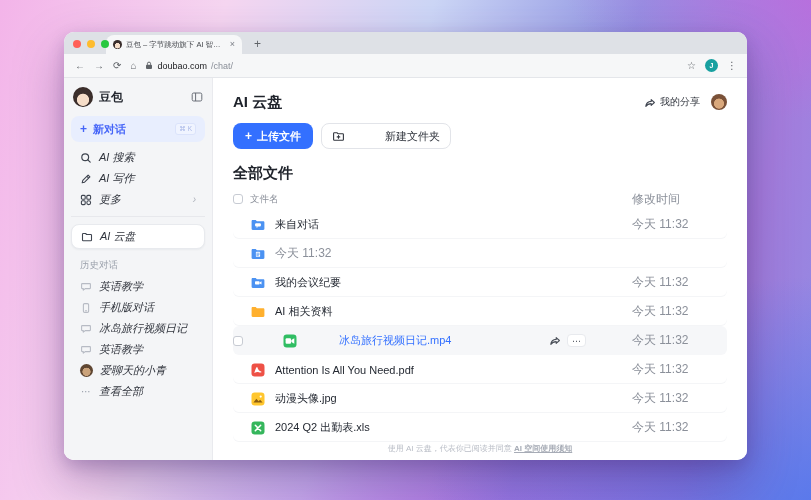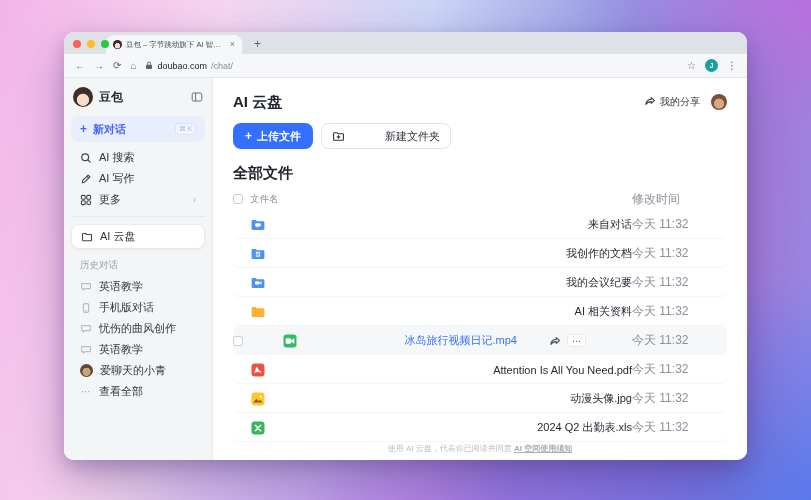--- a/index.html
+++ b/index.html
@@ -42,54 +42,54 @@
   .sb-header { display:flex; align-items:center; gap:6px; height:22px; margin:0 2px 8px; }
   .doubao-avatar { width:20px; height:20px; border-radius:50%; flex-shrink:0;
     background:radial-gradient(circle at 50% 64%, #f6ddc8 35%, #3c2f2c 40%); box-shadow:inset 0 0 0 1px rgba(0,0,0,.06); }
   .app-name { flex:1; font-size:12px; font-weight:700; color:#20242c; }
   .collapse-icon { display:flex; }
 
   .new-chat { height:26px; border-radius:8px; background:#e8eefe; color:#4565f8; display:flex; align-items:center; gap:6px; padding:0 9px; font-size:11px; font-weight:700; margin-bottom:5px; }
   .nc-plus { font-size:12px; font-weight:700; line-height:1; }
   .shortcut { margin-left:auto; font-size:6.5px; font-weight:400; color:#a9b8e8; border:1px solid #dbe3fb; background:#f0f4ff; border-radius:3px; padding:1px 3px; line-height:1.2; }
 
-  .side-item { height:21px; display:flex; align-items:center; gap:7px; padding:0 9px; font-size:11px; color:#30343d; border-radius:6px; }
+  .side-item { height:21px; display:flex; align-items:center; gap:7px; padding:0 9px; font-size:11px; color:#30343d; border-radius:6px;font-style:italic; }
   .side-item svg { flex-shrink:0; }
   .chev { margin-left:auto; color:#aeb2bb; font-size:10px; line-height:1; }
   .drive-wrap { border-top:1px solid #e7e8ec; margin-top:6px; padding-top:7px; }
   .side-item.drive { height:25px; background:#fff; border:1px solid #e8eaee; border-radius:8px; box-shadow:0 1px 2px rgba(20,30,60,.05); }
   .history-title { font-size:9.5px; color:#9aa0ab; margin:10px 9px 4px; }
   .mini-avatar { width:13px; height:13px; border-radius:50%; flex-shrink:0;
     background:radial-gradient(circle at 50% 60%, #caa27a 38%, #5f4632 43%); }
   .dots-ic { color:#9aa0ab; font-size:10px; width:12px; text-align:center; line-height:1; }
 
   .main { flex:1; position:relative; min-width:0; padding:13px 20px 0; display:flex; flex-direction:column; }
   .main-head { display:flex; align-items:center; height:22px; }
   .page-title { flex:1; font-size:15px; font-weight:700; color:#20242c; }
-  .share-link { display:flex; align-items:flex-start; gap:4px; font-size:10px; color:#30343d; margin-right:11px; }
+  .share-link { display:flex; align-items:flex-end; gap:4px; font-size:10px; color:#30343d; margin-right:11px; }
   .user-avatar { width:16px; height:16px; border-radius:50%;
     background:radial-gradient(circle at 50% 60%, #d9a87c 38%, #7a5138 43%); }
 
   .btn-row { display:flex; gap:8px; margin-top:10px; }
   .btn { height:26px; border-radius:8px; display:flex; align-items:center; gap:5px; font-size:11px; padding:0 12px; border:none; font-family:inherit; cursor:default; }
   .upload { background:#3370ff; color:#fff; font-weight:600; }
   .up-plus { font-size:12px; line-height:1; }
   .newfolder { background:#fff; border:1px solid #e2e4e9; color:#30343d; padding:0 10px;gap:40px; }
 
   .section-title { margin-top:15px; font-size:15px; font-weight:700; color:#20242c; }
   .table-head { display:flex; align-items:center; height:22px; margin-top:5px; font-size:9.5px; color:#8b909a; }
   .cb-slot { width:17px; flex-shrink:0; display:flex; align-items:center; }
   .checkbox { width:10px; height:10px; border:1px solid #c7cbd3; border-radius:3px; background:#fff; }
   .head-name { flex:1; }
   .file-time { width:95px; flex-shrink:0; font-size:12px; color:#8b909a; }
 
   .row { display:flex; align-items:center; height:29px; border-radius:6px; box-shadow:inset 0 -1px 0 #f4f5f7; }
   .row:last-of-type { box-shadow:none; }
   .file-icon { width:16px; height:16px; margin-right:9px; flex-shrink:0; display:flex; }
-  .file-name { flex:1; min-width:0; font-size:11px; color:#252a33; white-space:nowrap; overflow:hidden; text-overflow:ellipsis;text-align:right; }
+  .file-name { flex:1; min-width:0; font-size:11px; color:#252a33; white-space:nowrap; overflow:hidden; text-overflow:ellipsis; }
   .row.active { background:#f6f7f9; box-shadow:none;gap:32px; }
   .row.active .file-name { color:#3370ff; }
   .row-actions { display:flex; align-items:center; gap:6px; margin-right:14px; }
   .more-pill { background:#fff; border:1px solid #e8eaee; border-radius:4px; font-size:9px; color:#585d66; padding:0 4px; height:13px; line-height:12px; }
 
   .main-footer { position:absolute; left:0; right:0; bottom:6px; text-align:center; font-size:8px; color:#b9bdc6; }
   .main-footer a { color:#a7acb6; text-decoration:underline;font-weight:bold; }
 </style>
 </head>
 <body>
@@ -195,21 +195,21 @@
           <svg width="12" height="12" viewBox="0 0 12 12" fill="none" stroke="#b7bbc4" stroke-width="1.1">
               <rect x="3.4" y="1.6" width="5.2" height="8.8" rx="1.2"></rect>
               <path d="M5.4 8.7h1.2" stroke-linecap="round"></path>
             </svg>
           <span>手机版对话</span>
         </div>
         <div class="side-item">
           <svg width="12" height="12" viewBox="0 0 12 12" fill="none" stroke="#b7bbc4" stroke-width="1.1" stroke-linejoin="round">
               <path d="M1.6 3.2c0-.3.3-.6.6-.6h7.6c.3 0 .6.3.6.6v3.8c0 .3-.3.6-.6.6H5.2L3.3 9.2V7.6H2.2c-.3 0-.6-.3-.6-.6V3.2z"></path>
             </svg>
-          <span>忧伤的曲风创作</span>
+          <span>冰岛旅行视频日记</span>
         </div>
         <div class="side-item">
           <svg width="12" height="12" viewBox="0 0 12 12" fill="none" stroke="#b7bbc4" stroke-width="1.1" stroke-linejoin="round">
               <path d="M1.6 3.2c0-.3.3-.6.6-.6h7.6c.3 0 .6.3.6.6v3.8c0 .3-.3.6-.6.6H5.2L3.3 9.2V7.6H2.2c-.3 0-.6-.3-.6-.6V3.2z"></path>
             </svg>
           <span>英语教学</span>
         </div>
         <div class="side-item">
           <span class="mini-avatar"></span>
           <span>爱聊天的小青</span>
@@ -271,21 +271,20 @@
 
         <div class="row">
           <span class="cb-slot"></span>
           <span class="file-icon">
               <svg width="16" height="16" viewBox="0 0 16 16">
                 <path d="M1.6 4.2c0-.6.5-1.1 1.1-1.1h3l1.2 1.2h6.4c.6 0 1.1.5 1.1 1.1v6.4c0 .6-.5 1.1-1.1 1.1H2.7c-.6 0-1.1-.5-1.1-1.1V4.2z" fill="#4b92f2"></path>
                 <rect x="5.9" y="5.8" width="4.2" height="5" rx="0.6" fill="#fff"></rect>
                 <path d="M6.8 7.2h2.4M6.8 8.4h2.4M6.8 9.6h1.6" stroke="#4b92f2" stroke-width="0.7" stroke-linecap="round"></path>
               </svg>
             </span>
-          <span class="file-name">我创作的文档</span>
           <span class="file-time">今天 11:32</span>
         </div>
 
         <div class="row">
           <span class="cb-slot"></span>
           <span class="file-icon">
               <svg width="16" height="16" viewBox="0 0 16 16">
                 <path d="M1.6 4.2c0-.6.5-1.1 1.1-1.1h3l1.2 1.2h6.4c.6 0 1.1.5 1.1 1.1v6.4c0 .6-.5 1.1-1.1 1.1H2.7c-.6 0-1.1-.5-1.1-1.1V4.2z" fill="#4b92f2"></path>
                 <rect x="5" y="6.3" width="4.6" height="3.2" rx="0.8" fill="#fff"></rect>
                 <path d="M9.8 7.3l1.7-1v3.2l-1.7-1z" fill="#fff"></path>

